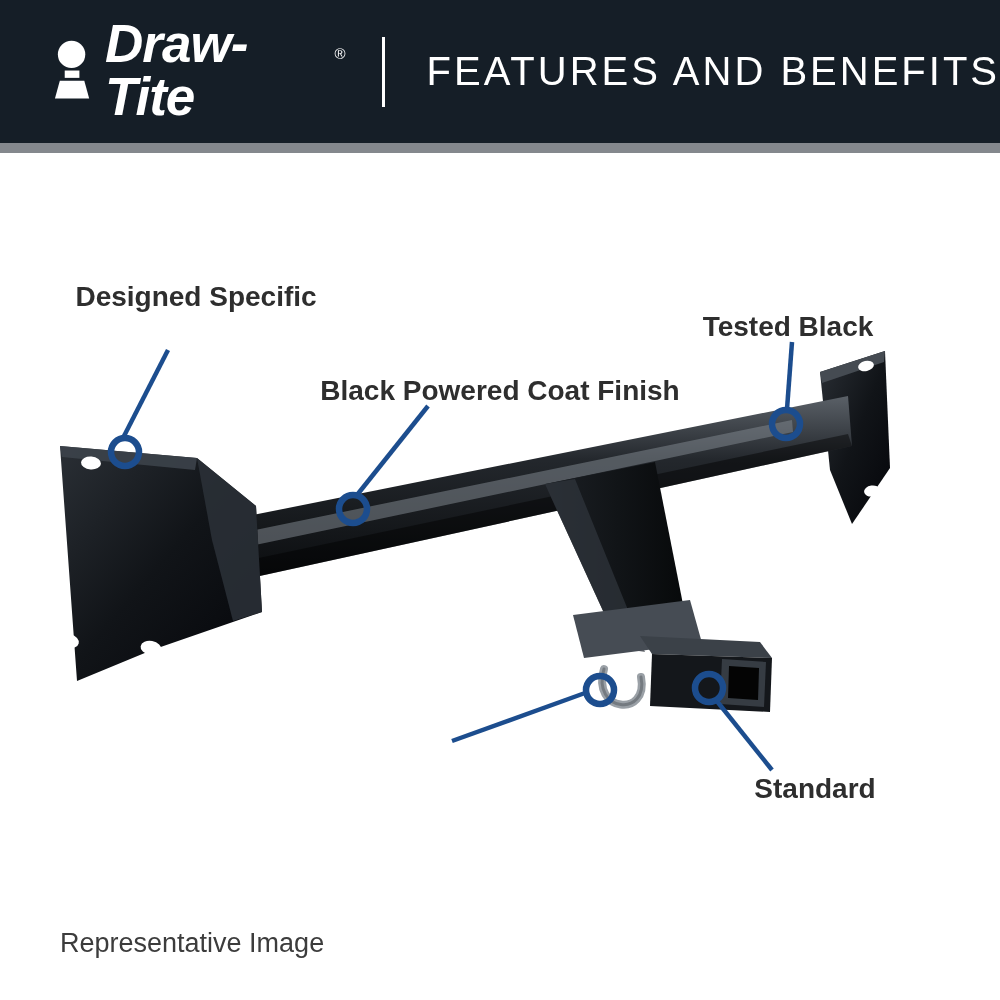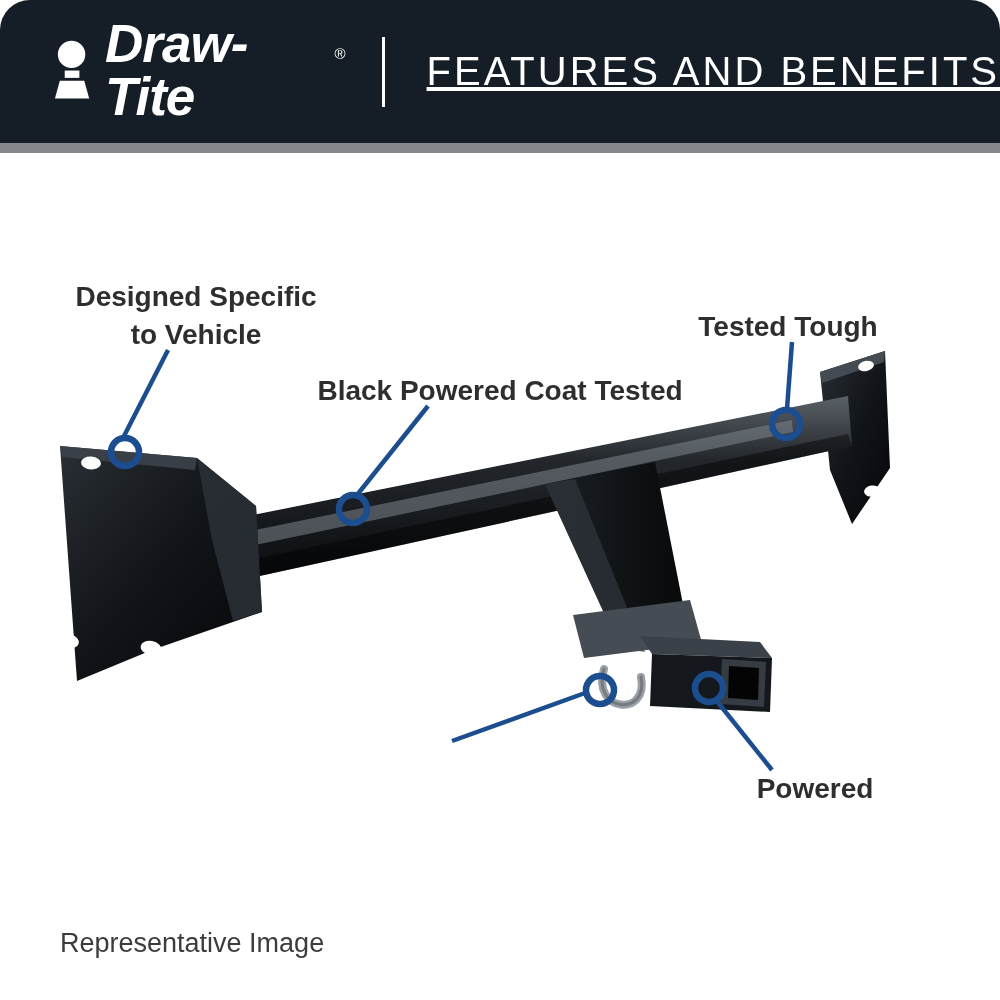--- a/index.html
+++ b/index.html
@@ -1,38 +1,37 @@
 <!DOCTYPE html>
 <html style="--header-bg: #151e27; --header-text: #ffffff; --accent-blue: #1c4d8e; --label-text: #2e2e2e; --divider-gray: #84888d;"><head>
 <meta charset="utf-8">
 <style>
   html,body{margin:0;padding:0;background:#ffffff;}
   .page{
     position:relative;width:1000px;height:1000px;overflow:hidden;background:#fff;
     font-family:"Liberation Sans","DejaVu Sans",sans-serif;
-    border-radius:30px;
   }
 
   
   .header{
     position:absolute;left:0;top:0;width:1000px;height:143px;
     background:var(--header-bg,#151e27);
     display:flex;align-items:center;z-index:3;
   }
   .logo{display:flex;align-items:center;margin-left:52px;}
   .ball-icon{display:block;margin-right:10px;}
   .brand{
     color:var(--header-text,#ffffff);font-size:53px;font-weight:bold;font-style:italic;
     letter-spacing:-1px;line-height:1;position:relative;top:-2px;
   }
   .reg{color:var(--header-text,#ffffff);font-size:15px;align-self:flex-start;margin-top:26px;margin-left:3px;}
   .hdr-divider{width:3px;height:70px;background:var(--header-text,#ffffff);margin:0 42px 0 36px;}
   .hdr-title{
     color:var(--header-text,#ffffff);font-size:40px;font-weight:500;letter-spacing:3px;
-    margin:0;white-space:nowrap;text-decoration:underline;
+    margin:0;white-space:nowrap;
   }
   .gray-strip{position:absolute;left:0;top:143px;width:1000px;height:10px;background:var(--divider-gray,#84888d);z-index:3;}
 
   
   .art{position:absolute;left:0;top:0;width:1000px;height:1000px;z-index:1;}
   .callouts line{stroke:var(--accent-blue,#1c4d8e);stroke-width:4.5;}
   .callouts circle{fill:none;stroke:var(--accent-blue,#1c4d8e);stroke-width:6.5;}
 
   
   .label{
@@ -136,33 +135,32 @@
       <circle cx="125" cy="452" r="14"></circle>
       <circle cx="786" cy="424" r="14"></circle>
       <circle cx="353" cy="509" r="14"></circle>
       <circle cx="600" cy="690" r="14"></circle>
       <circle cx="709" cy="688" r="14"></circle>
     </g>
   </svg>
 
   <div class="label" id="lbl-designed">
     <div>Designed Specific</div>
-    <div>to Vehicle</div>
   </div>
 
   <div class="label" id="lbl-tested">
-    <div>Tested Tough</div>
+    <div>Tested Black</div>
   </div>
 
   <div class="label" id="lbl-black">
-    <div>Black Powered Coat Tested</div>
+    <div>Black Powered Coat Finish</div>
   </div>
 
   <div class="label" id="lbl-safety">
   </div>
 
   <div class="label" id="lbl-standard">
-    <div>Powered</div>
+    <div>Standard</div>
   </div>
 
   <div class="footer-caption">Representative Image</div>
 
 </div>
 
 </body></html>

